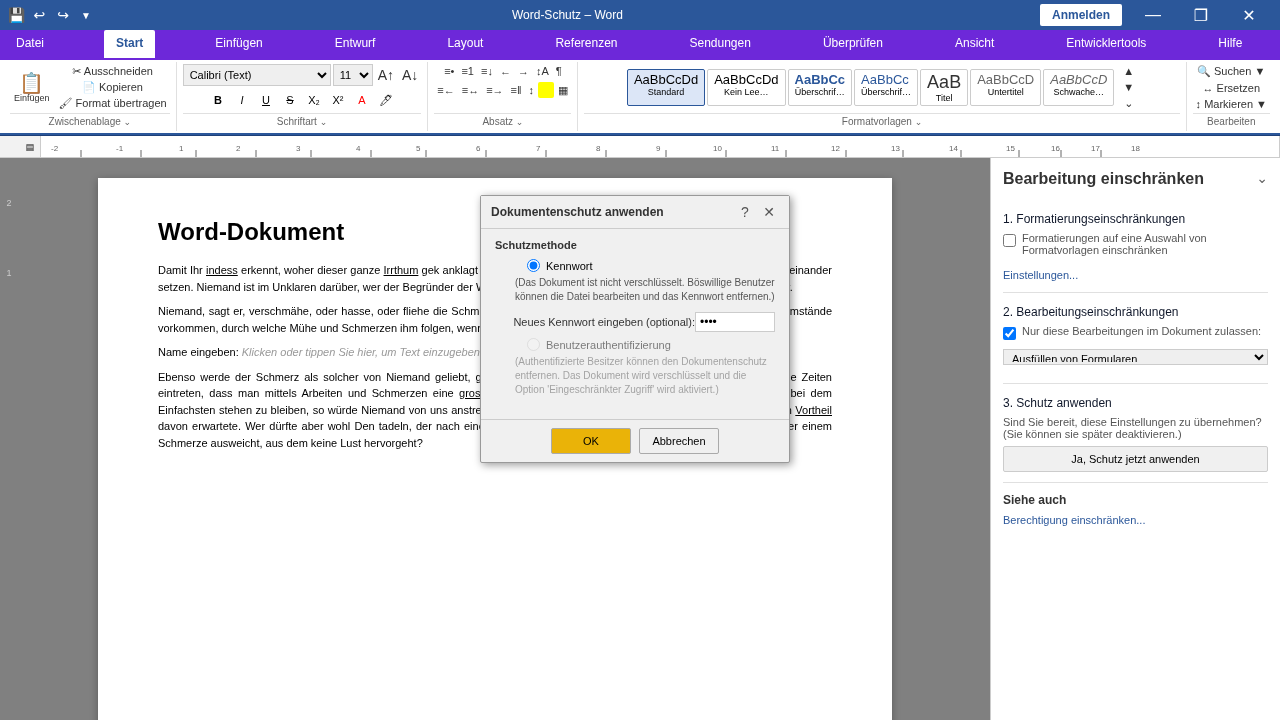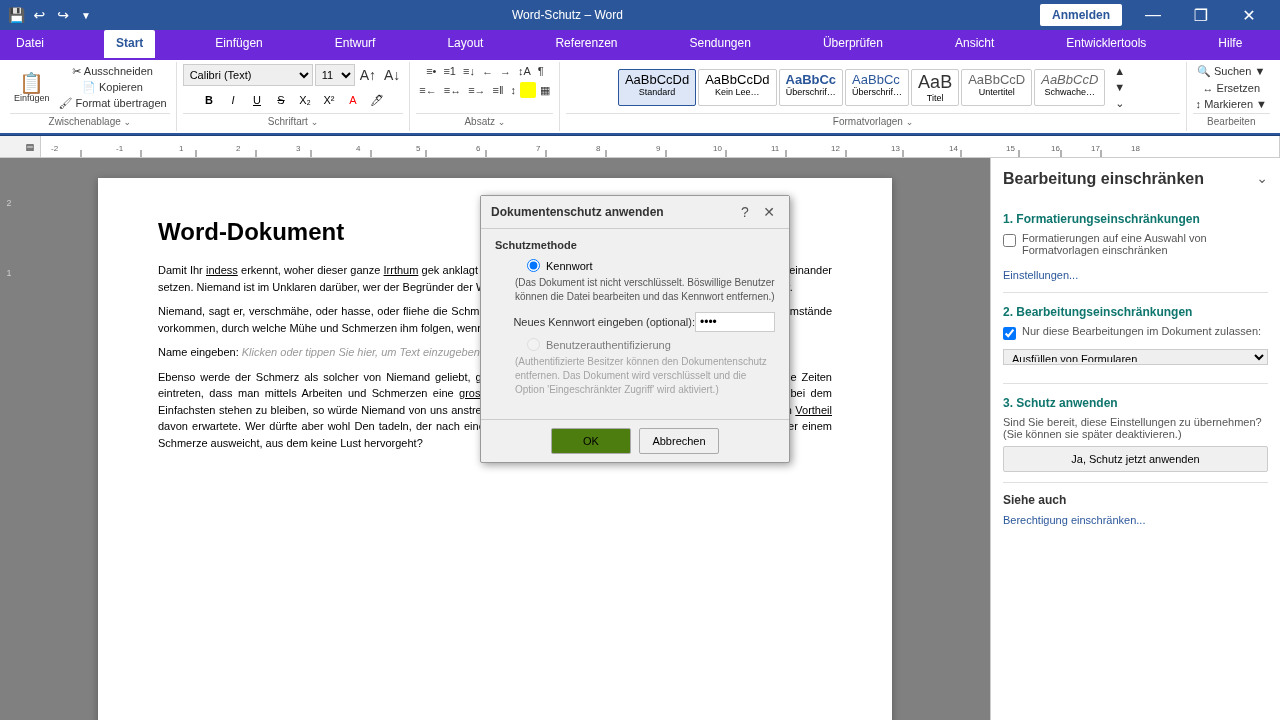--- a/index.html
+++ b/index.html
@@ -76,21 +76,21 @@
       background: transparent; border: none; cursor: pointer;
       padding: 2px 4px; border-radius: 2px; font-size: 11px; color: #333;
       display: flex; flex-direction: column; align-items: center;
     }
     .rbn-btn .icon { font-size: 20px; line-height: 1; }
     .rbn-btn .label { font-size: 9px; }
     .rbn-btn-sm { background: transparent; border: none; cursor: pointer; padding: 1px 3px; border-radius: 2px; font-size: 11px; color: #333; }
 
     
     .font-select {
-      width: 130px; height: 22px; border: 1px solid #ccc; font-size: 11px; padding: 1px 2px;
+      width: 148px; height: 22px; border: 1px solid #ccc; font-size: 11px; padding: 1px 2px;
     }
     .size-select { width: 40px; height: 22px; border: 1px solid #ccc; font-size: 11px; padding: 1px 2px; }
     .font-row { display: flex; gap: 2px; margin-bottom: 2px; }
     .font-row2 { display: flex; gap: 2px; }
     .fmt-btn { width: 22px; height: 20px; border: 1px solid transparent; background: transparent; cursor: pointer; font-size: 11px; border-radius: 2px; }
     .fmt-btn.bold { font-weight: bold; }
     .fmt-btn.italic { font-style: italic; }
     .fmt-btn.underline { text-decoration: underline; }
 
     
@@ -153,21 +153,21 @@
 
     
     #right-panel {
       width: 290px;
       background: white;
       border-left: 1px solid #ccc;
       padding: 12px;
       overflow-y: auto;
     }
     #right-panel h2 { font-size: 16px; font-weight: bold; margin-bottom: 12px; color: #333; }
-    .section-title { font-size: 12px; font-weight: bold; margin: 12px 0 6px; color: #0f766e; }
+    .section-title { font-size: 12px; font-weight: normal; margin: 12px 0 6px; color: #0f172a; }
     .panel-text { font-size: 11px; color: #555; margin-bottom: 6px; }
     .panel-link { font-size: 11px; color: #2b579a; text-decoration: none; cursor: pointer; }
     .panel-checkbox { display: flex; align-items: flex-start; gap: 6px; margin-bottom: 6px; }
     .panel-checkbox input[type=checkbox] { margin-top: 2px; }
     .panel-dropdown {
       width: 100%; height: 16px; border: 1px solid #ccc; font-size: 11px; padding: 2px 4px;
       margin-bottom: 8px;
     }
     .apply-btn {
       background: #f0f0f0; border: 1px solid #ccc; padding: 6px 12px;
@@ -226,21 +226,21 @@
     }
     .dialog-radio-disabled { opacity: 0.5; }
     .dialog-footer {
       display: flex; justify-content: center; gap: 8px; padding: 8px 14px;
       border-top: 1px solid #ccc; margin-top: 4px;
     }
     .dialog-footer button {
       width: 80px; height: 26px; border: 1px solid #aaa; background: #f0f0f0;
       cursor: pointer; font-size: 11px; border-radius: 2px;
     }
-    .dialog-footer button.primary { background: #4d7c0f; }
+    .dialog-footer button.primary { background: #eab308; }
   </style>
 </head>
 <body>
 
 <div id="title-bar">
   <div class="quick-access">
     <span style="font-size:14px; cursor:pointer;">💾</span>
     <button class="qa-btn">↩</button>
     <button class="qa-btn">↪</button>
     <button class="qa-btn" style="font-size:10px;">▼</button>

